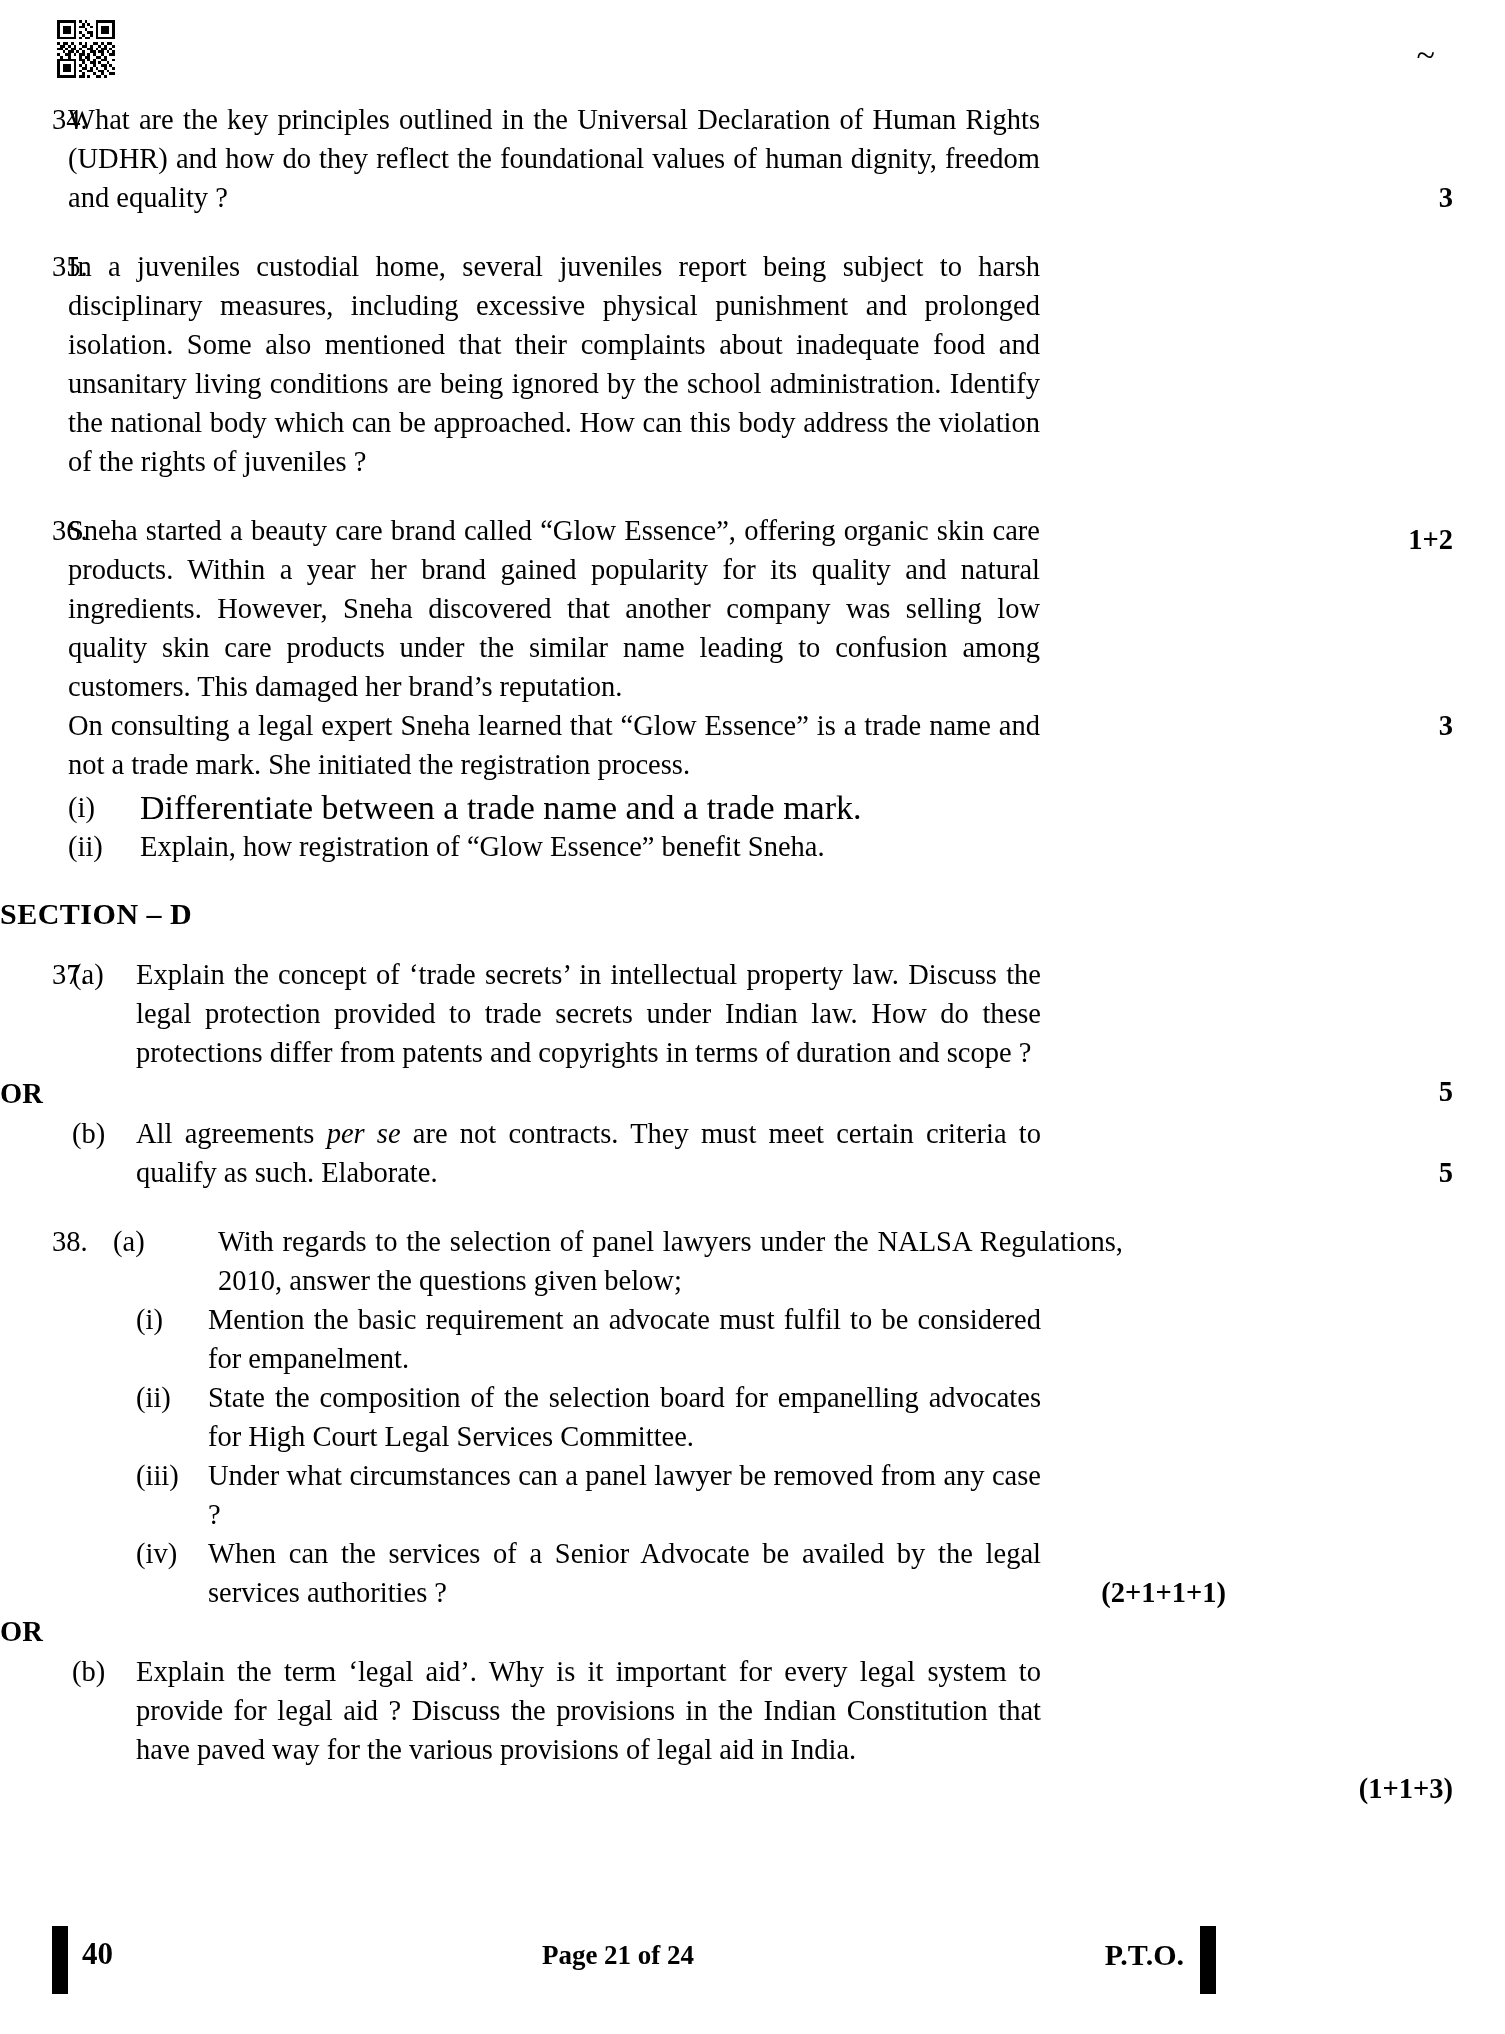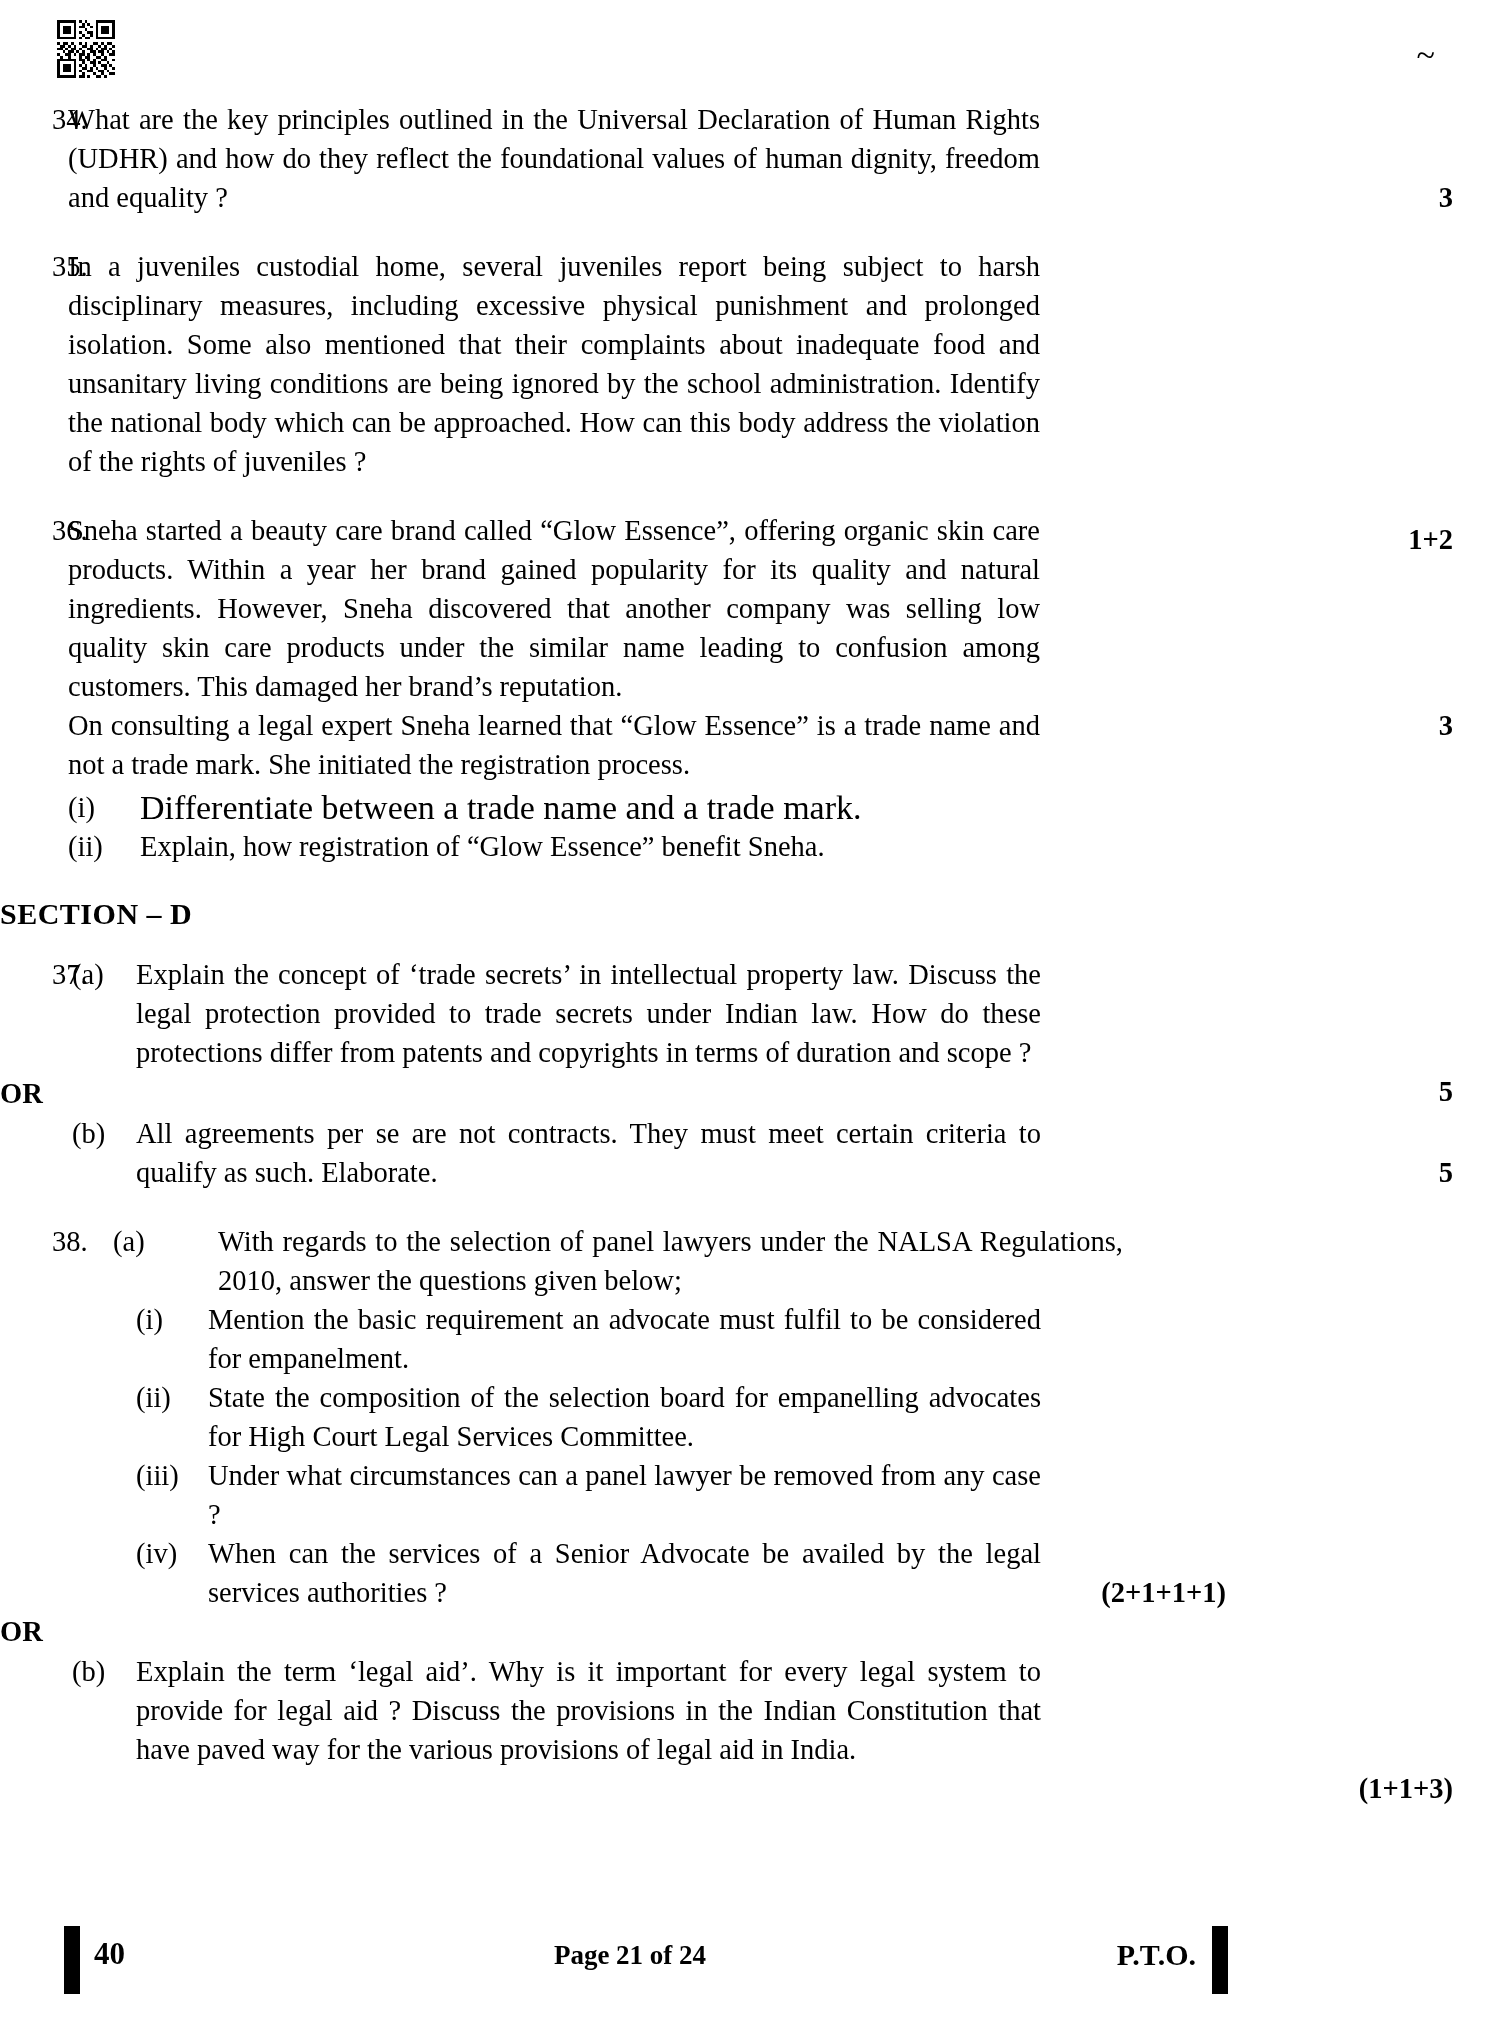--- a/index.html
+++ b/index.html
@@ -103,39 +103,39 @@
   }
   .or-line {
     text-align: left;
     font-weight: bold;
     font-size: 28.5px;
     line-height: 36px;
     padding-right: 80px;
     margin: 2px 0;
   }
 
-  .ital { }
+  .ital { font-style: italic; }
   .spacer-md { height: 26px; }
 
   
   .subrow {
     display: flex;
     align-items: flex-start;
     position: relative;
   }
   .subnum {
     flex: 0 0 72px;
     font-size: 28.5px;
     line-height: 39px;
   }
 
   
   .footer {
     position: absolute;
-    left: 12px;
+    left: 0;
     bottom: 38px;
     width: 1256px;
     height: 70px;
   }
   .bar-left {
     position: absolute;
     left: 52px;
     top: 0px;
     width: 16px;
     height: 68px;

